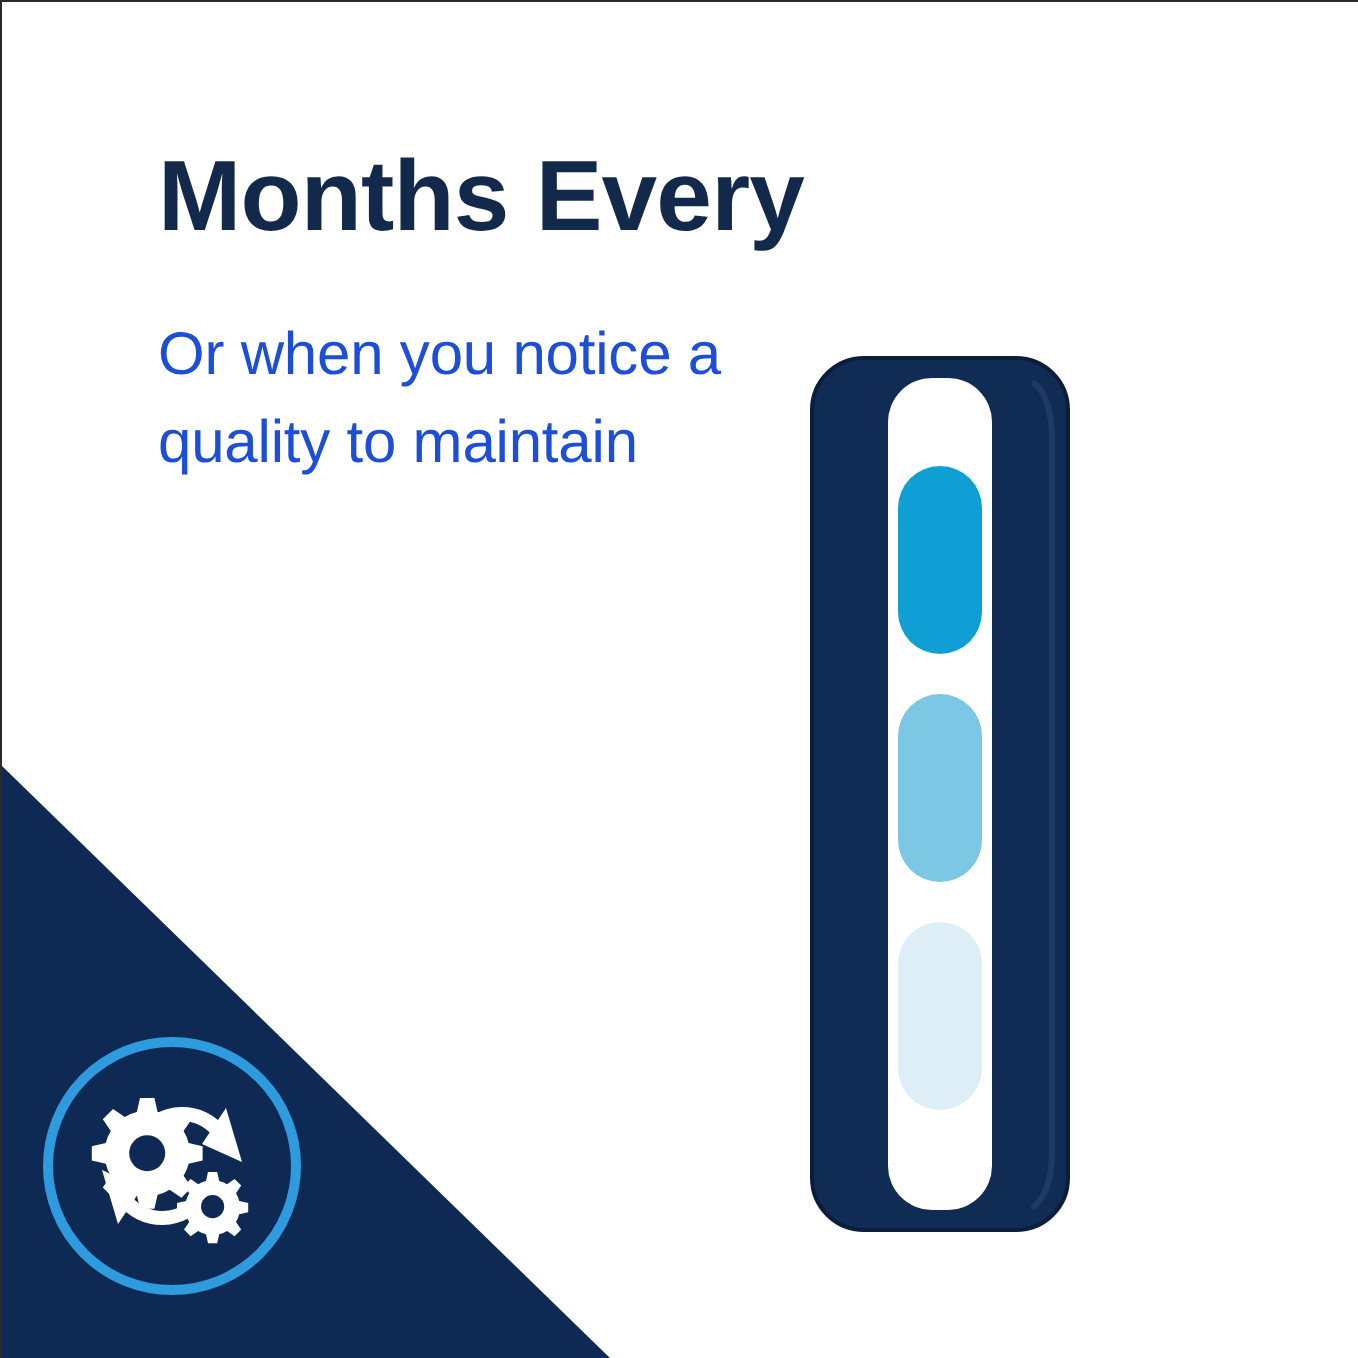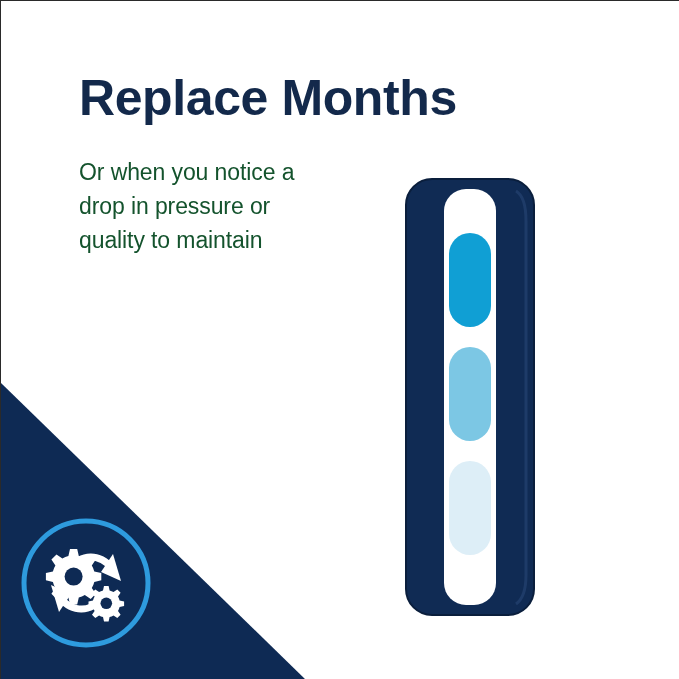--- a/index.html
+++ b/index.html
@@ -46,22 +46,22 @@
     font-weight: 700;
     letter-spacing: -0.4px;
     margin: 0;
     white-space: nowrap;
   }
   .headline .ln {
     display: block;
   }
   .subcopy {
     margin: 26px 0 0 0;
-    color: #14532d;
-    font-size: 23px;
+    color: #1d4ed8;
+    font-size: 30px;
     line-height: 1.47;
     font-weight: 400;
     letter-spacing: -0.1px;
   }
   .subcopy .ln {
     display: block;
   }
 
   
   .cartridge {
@@ -83,25 +83,24 @@
 <body>
 
 <div id="infographic">
 
   <svg class="corner-wedge" viewBox="0 0 679 679" width="679" height="679" aria-hidden="true">
     <polygon points="0,382 305,679 0,679" fill="#0E2A54"></polygon>
   </svg>
 
   <div class="text-block">
     <h1 class="headline">
-      <span class="ln">Replace Months</span>
+      <span class="ln">Months Every</span>
     </h1>
     <p class="subcopy">
       <span class="ln">Or when you notice a</span>
-      <span class="ln">drop in pressure or</span>
       <span class="ln">quality to maintain</span>
     </p>
   </div>
 
   <svg class="cartridge" width="132" height="440" viewBox="0 0 132 440" aria-hidden="true">
 
     <rect x="2" y="2" width="128" height="436" rx="26" ry="26" fill="#102B54" stroke="#0A1E3C" stroke-width="2"></rect>
 
     <path d="M112 14 Q122 20 122 44 L122 398 Q122 420 112 427" fill="none" stroke="#2A4978" stroke-width="3" opacity="0.55"></path>
 

